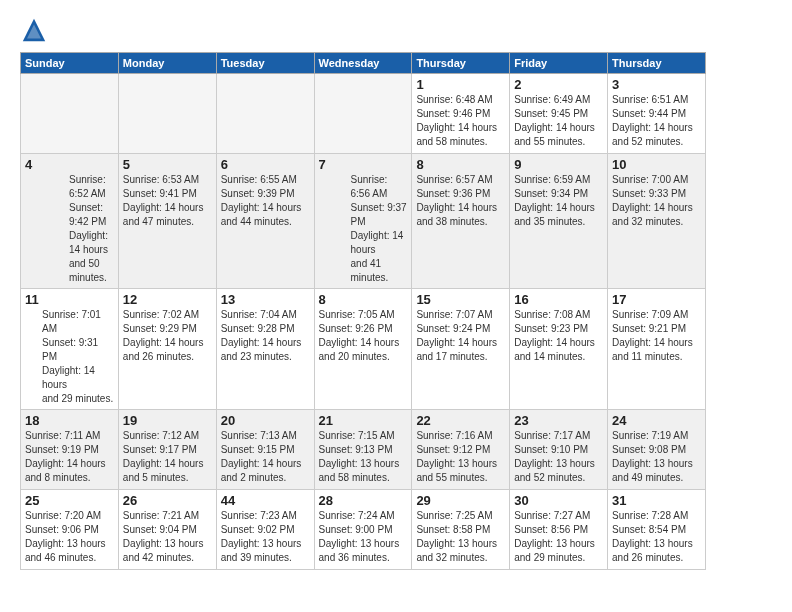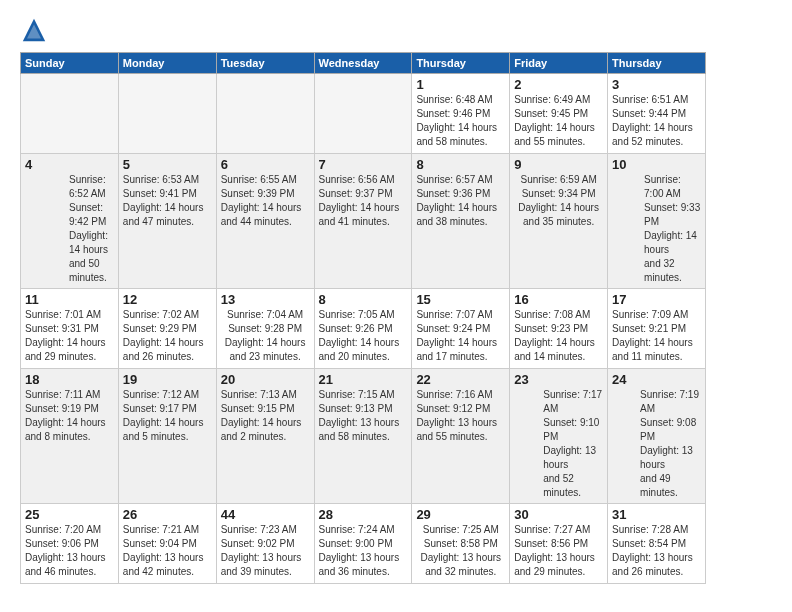--- a/index.html
+++ b/index.html
@@ -177,65 +177,65 @@
           </td>
           <td>
             <span class="day-number">6</span>
             <div class="day-info" style="white-space: pre-line;">Sunrise: 6:55 AM
 Sunset: 9:39 PM
 Daylight: 14 hours
 and 44 minutes.</div>
           </td>
           <td>
             <span class="day-number">7</span>
-            <div class="day-info" style="white-space: pre-line;">Sunrise: 6:56 AM
+            <div class="day-info" style="white-space: pre-line; margin-left: 32px;">Sunrise: 6:56 AM
 Sunset: 9:37 PM
 Daylight: 14 hours
 and 41 minutes.</div>
           </td>
           <td>
             <span class="day-number">8</span>
             <div class="day-info" style="white-space: pre-line;">Sunrise: 6:57 AM
 Sunset: 9:36 PM
 Daylight: 14 hours
 and 38 minutes.</div>
           </td>
           <td>
             <span class="day-number">9</span>
-            <div class="day-info" style="white-space: pre-line; text-align: center;">Sunrise: 6:59 AM
+            <div class="day-info" style="white-space: pre-line;">Sunrise: 6:59 AM
 Sunset: 9:34 PM
 Daylight: 14 hours
 and 35 minutes.</div>
           </td>
           <td>
             <span class="day-number">10</span>
-            <div class="day-info" style="white-space: pre-line; margin-left: 32px;">Sunrise: 7:00 AM
+            <div class="day-info" style="white-space: pre-line;">Sunrise: 7:00 AM
 Sunset: 9:33 PM
 Daylight: 14 hours
 and 32 minutes.</div>
           </td>
         </tr>
         <tr>
           <td>
             <span class="day-number">11</span>
-            <div class="day-info" style="white-space: pre-line;">Sunrise: 7:01 AM
+            <div class="day-info" style="white-space: pre-line; margin-left: 17px;">Sunrise: 7:01 AM
 Sunset: 9:31 PM
 Daylight: 14 hours
 and 29 minutes.</div>
           </td>
           <td>
             <span class="day-number">12</span>
             <div class="day-info" style="white-space: pre-line;">Sunrise: 7:02 AM
 Sunset: 9:29 PM
 Daylight: 14 hours
 and 26 minutes.</div>
           </td>
           <td>
             <span class="day-number">13</span>
-            <div class="day-info" style="white-space: pre-line; text-align: center;">Sunrise: 7:04 AM
+            <div class="day-info" style="white-space: pre-line;">Sunrise: 7:04 AM
 Sunset: 9:28 PM
 Daylight: 14 hours
 and 23 minutes.</div>
           </td>
           <td>
             <span class="day-number">8</span>
             <div class="day-info" style="white-space: pre-line;">Sunrise: 7:05 AM
 Sunset: 9:26 PM
 Daylight: 14 hours
 and 20 minutes.</div>
@@ -293,28 +293,28 @@
           </td>
           <td>
             <span class="day-number">22</span>
             <div class="day-info" style="white-space: pre-line;">Sunrise: 7:16 AM
 Sunset: 9:12 PM
 Daylight: 13 hours
 and 55 minutes.</div>
           </td>
           <td>
             <span class="day-number">23</span>
-            <div class="day-info" style="white-space: pre-line; margin-left: 29px;">Sunrise: 7:17 AM
+            <div class="day-info" style="white-space: pre-line;">Sunrise: 7:17 AM
 Sunset: 9:10 PM
 Daylight: 13 hours
 and 52 minutes.</div>
           </td>
           <td>
             <span class="day-number">24</span>
-            <div class="day-info" style="white-space: pre-line; margin-left: 28px;">Sunrise: 7:19 AM
+            <div class="day-info" style="white-space: pre-line;">Sunrise: 7:19 AM
 Sunset: 9:08 PM
 Daylight: 13 hours
 and 49 minutes.</div>
           </td>
         </tr>
         <tr>
           <td>
             <span class="day-number">25</span>
             <div class="day-info" style="white-space: pre-line;">Sunrise: 7:20 AM
 Sunset: 9:06 PM
@@ -337,21 +337,21 @@
           </td>
           <td>
             <span class="day-number">28</span>
             <div class="day-info" style="white-space: pre-line;">Sunrise: 7:24 AM
 Sunset: 9:00 PM
 Daylight: 13 hours
 and 36 minutes.</div>
           </td>
           <td>
             <span class="day-number">29</span>
-            <div class="day-info" style="white-space: pre-line; text-align: center;">Sunrise: 7:25 AM
+            <div class="day-info" style="white-space: pre-line;">Sunrise: 7:25 AM
 Sunset: 8:58 PM
 Daylight: 13 hours
 and 32 minutes.</div>
           </td>
           <td>
             <span class="day-number">30</span>
             <div class="day-info" style="white-space: pre-line;">Sunrise: 7:27 AM
 Sunset: 8:56 PM
 Daylight: 13 hours
 and 29 minutes.</div>

